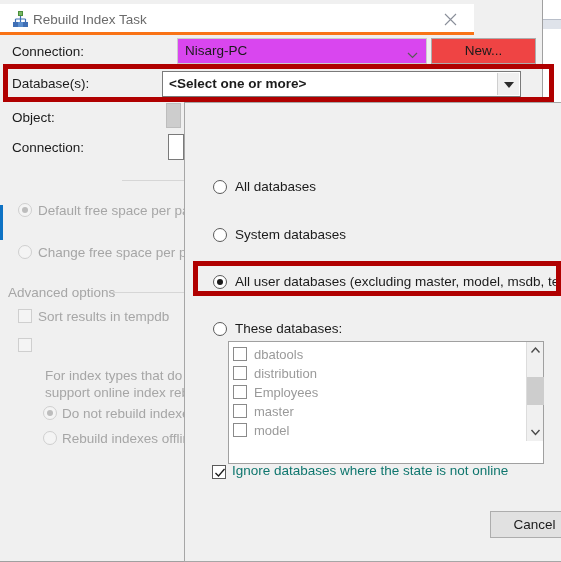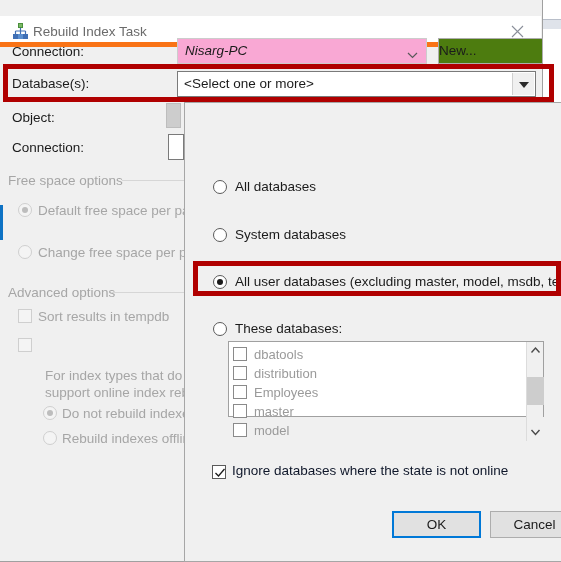--- a/index.html
+++ b/index.html
@@ -52,23 +52,23 @@
     position: absolute;
     left: 0; top: 0;
     width: 543px; height: 562px;
     background: #f0f0f0;
     border: 1px solid #a0a0a0;
     border-left: none; border-top: none;
   }
 
   .titlebar {
     position: absolute;
-    left: 0; top: 16px; width: 541px; height: 31px;
-    background: #ffffff;
-    border-bottom: 5px solid #f97316;
+    left: 0; top: 4px; width: 474px; height: 31px;
+    background: #ffffff;
+    border-bottom: 3px solid #f97316;
   }
   .title-icon {
     position: absolute;
     left: 12px; top: 7px;
     width: 17px; height: 17px;
   }
   .title-text {
     position: absolute;
     left: 33px; top: 6px;
     font-size: 13.5px;
@@ -90,44 +90,42 @@
     font-size: 13.5px;
     color: #1b1b1b;
     white-space: nowrap;
     line-height: 16px;
   }
   .lbl.dim { color: #a6a6a6; }
 
   
   .combo-ro {
     position: absolute;
-    background: #f9a8d4;
+    background: #d946ef;
     border: 1px solid #cccccc;
     color: #1b1b1b;
     font-size: 13.5px;
-    font-style: italic;
   }
   .combo-ro .val {
     position: absolute; left: 7px; top: 4px;
     white-space: nowrap;
   }
   .combo-ro .chev {
     position: absolute; right: 8px; top: 8px;
   }
 
   .btn {
     position: absolute;
-    background: #4d7c0f;
+    background: #ef4444;
     border: 1px solid #adadad;
     font-size: 13.5px;
     color: #1b1b1b;
-    text-align: left;
+    text-align: center;
     cursor: default;
     line-height: 1;
-    margin-left: 7px;
   }
   .btn span { display:block; }
 
   
   .combo-edit {
     position: absolute;
     background: #ffffff;
     border: 1px solid #7a7a7a;
     font-size: 13.5px;
     color: #1b1b1b;
@@ -246,21 +244,21 @@
     width: 6px; height: 6px;
     border-radius: 50%;
     background: #1b1b1b;
   }
   .r-label { position:absolute; left: 22px; top: 0px; white-space: nowrap; }
 
   
   .listbox {
     position: absolute;
     left: 228px; top: 341px;
-    width: 316px; height: 76px;
+    width: 316px; height: 123px;
     background: #ffffff;
     border: 1px solid #a0a0a0;
   }
   .lb-item {
     position: absolute;
     left: 4px;
     height: 19px;
     font-size: 13px;
     color: #9a9a9a;
     white-space: nowrap;
@@ -295,21 +293,21 @@
     position: absolute;
     left: 212px; top: 465px;
     width: 14px; height: 14px;
     border: 1px solid #5a5a5a;
     background: #ffffff;
   }
   .ig-chk svg { position:absolute; left:1px; top:1px; }
   .ig-lbl {
     position: absolute;
     left: 232px; top: 463px;
-    font-size: 13.5px; color: #0f172a;
+    font-size: 13.5px; color: #0f766e;
     white-space: nowrap;
   }
 
   
   .okbtn {
     position: absolute;
     left: 392px; top: 511px;
     width: 89px; height: 27px;
     background: #e1e1e1;
     border: 2px solid #0078d7;
@@ -377,36 +375,35 @@
         <svg width="11" height="7" viewBox="0 0 11 7">
           <path d="M1 1 L5.5 5.5 L10 1" stroke="#5a5a5a" stroke-width="1.2" fill="none"></path>
         </svg>
       </span>
     </div>
     <div class="btn" style="left:431px; top:38px; width:105px; height:26px; line-height:24px;">
       <span>New...</span>
     </div>
 
     <div class="lbl" style="left:12px; top:76px;">Database(s):</div>
-    <div class="combo-edit" style="left:177px; top:71px; width:359px; height:26px;">
+    <div class="combo-edit" style="left:162px; top:71px; width:359px; height:26px;font-weight:bold;">
       <span class="val">&lt;Select one or more&gt;</span>
       <span class="arrowbox">
         <span class="tri-down"></span>
       </span>
     </div>
 
     <div class="lbl" style="left:12px; top:110px;">Object:</div>
     <div class="lbl" style="left:12px; top:140px;">Connection:</div>
 
     <div class="behind-scroll"></div>
     <div class="behind-scroll2"></div>
     <div class="behind-box"></div>
     <div class="blue-accent"></div>
 
-    <div class="grp" style="left:8px; top:173px;">Free space options</div>
     <div class="grp-line" style="left:122px; top:180px; width:62px;"></div>
 
     <div class="radio on" style="left:18px; top:203px;"></div>
     <div class="lbl dim" style="left:38px; top:203px;">Default free space per page</div>
 
     <div class="radio" style="left:18px; top:245px;"></div>
     <div class="lbl dim" style="left:38px; top:245px;">Change free space per page</div>
 
     <div class="grp" style="left:8px; top:285px;">Advanced options</div>
     <div class="grp-line" style="left:112px; top:292px; width:72px;"></div>
@@ -486,23 +483,20 @@
     </div>
   </div>
 
   <div class="ig-chk">
     <svg width="12" height="12" viewBox="0 0 12 12">
       <path d="M1.5 6 L4.5 9 L10.5 2" stroke="#1b1b1b" stroke-width="1.3" fill="none"></path>
     </svg>
   </div>
   <div class="ig-lbl">Ignore databases where the state is not online</div>
 
-  <div class="okbtn">
-    <span>OK</span>
-  </div>
   <div class="cancelbtn">
     <span>Cancel</span>
   </div>
 
   <div class="redbox" id="redbox-db"></div>
   <div class="redbox" id="redbox-aud"></div>
 
 </div>
 
 </body></html>

